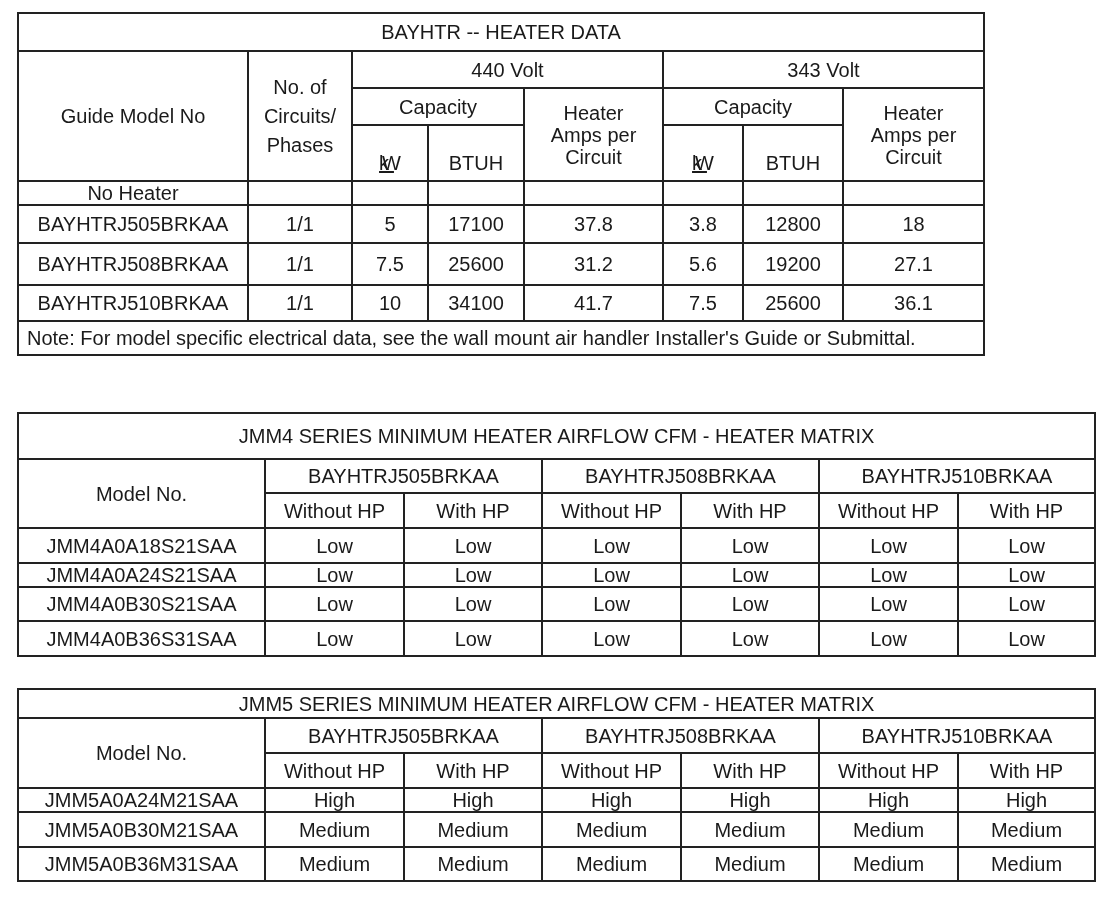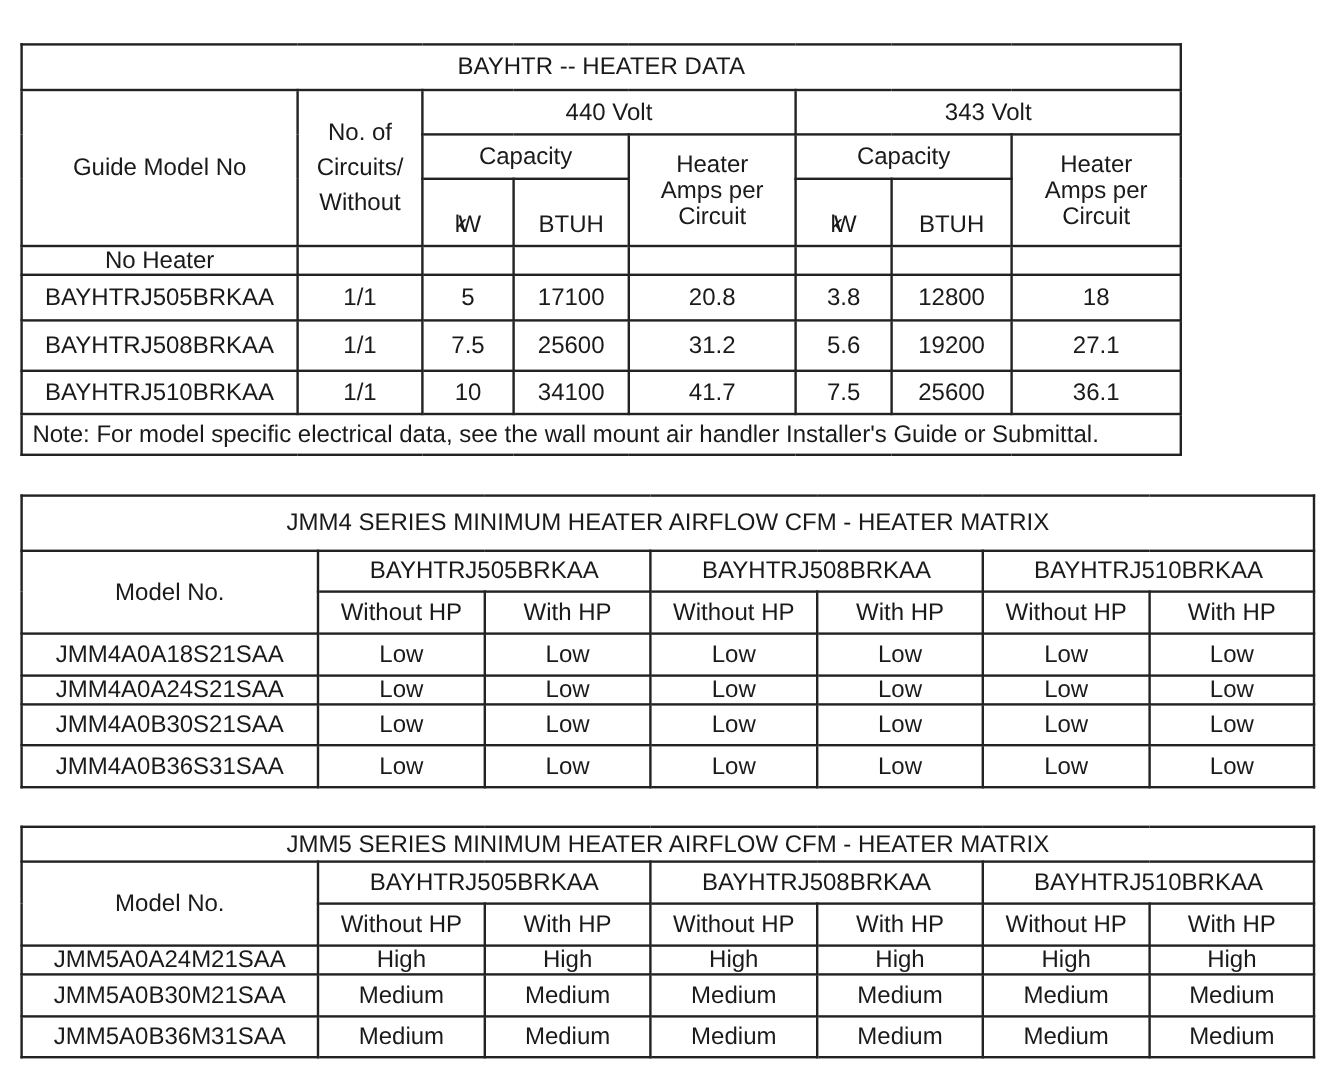--- a/index.html
+++ b/index.html
@@ -2,25 +2,25 @@
 <html><head>
 <meta charset="utf-8">
 <style>
   html, body { margin: 0; padding: 0; background: #ffffff; }
   body { width: 1108px; height: 906px; position: relative; overflow: hidden;
          font-family: "Liberation Sans", sans-serif; color: #1a1a1a; }
   table { border-collapse: collapse; position: absolute; table-layout: fixed; }
   td { border: 2px solid #222; text-align: center; vertical-align: middle;
        padding: 0; font-size: 20px; line-height: 22px; overflow: hidden; white-space: nowrap; }
   td.wrap { white-space: normal; }
-  .kw { letter-spacing: -7px; padding-right: 7px; }
+  .kw { letter-spacing: -7px; padding-right: 7px; text-decoration: underline; }
   td.bottom { vertical-align: bottom; padding-bottom: 6px; }
   td.note { text-align: left; padding-left: 8px; }
 
-  #t1 { left: 17px; top: 12px; width: 966px; margin-top: 24px; }
+  #t1 { left: 17px; top: 12px; width: 966px; }
   #t2 { left: 17px; top: 412px; width: 1077px; }
   #t3 { left: 17px; top: 688px; width: 1077px; }
 </style>
 </head>
 <body>
 
 <table id="t1">
   <colgroup>
     <col style="width:230px">
       <col style="width:104px">
@@ -30,21 +30,21 @@
       <col style="width:80px">
       <col style="width:100px">
       <col style="width:141px">
   </colgroup>
   <tbody>
       <tr style="height:38px">
     <td colspan="8">BAYHTR -- HEATER DATA</td>
   </tr>
   <tr style="height:37px">
     <td rowspan="3">Guide Model No</td>
-    <td rowspan="3" class="wrap" style="line-height:29px;padding:0 6px">No. of Circuits/ Without</td>
+    <td rowspan="3" class="wrap" style="line-height:29px;padding:0 6px">No. of Circuits/ Phases</td>
     <td colspan="3">440 Volt</td>
     <td colspan="3">343 Volt</td>
   </tr>
   <tr style="height:37px">
     <td colspan="2">Capacity</td>
     <td rowspan="2" class="wrap" style="padding:0 16px">Heater Amps per Circuit</td>
     <td colspan="2">Capacity</td>
     <td rowspan="2" class="wrap" style="padding:0 16px">Heater Amps per Circuit</td>
   </tr>
   <tr style="height:56px">
@@ -61,21 +61,21 @@
     <td></td>
     <td></td>
     <td></td>
     <td></td>
   </tr>
   <tr style="height:38px">
     <td>BAYHTRJ505BRKAA</td>
     <td>1/1</td>
     <td>5</td>
     <td>17100</td>
-    <td>20.8</td>
+    <td>37.8</td>
     <td>3.8</td>
     <td>12800</td>
     <td>18</td>
   </tr>
   <tr style="height:42px">
     <td>BAYHTRJ508BRKAA</td>
     <td>1/1</td>
     <td>7.5</td>
     <td>25600</td>
     <td>31.2</td>

